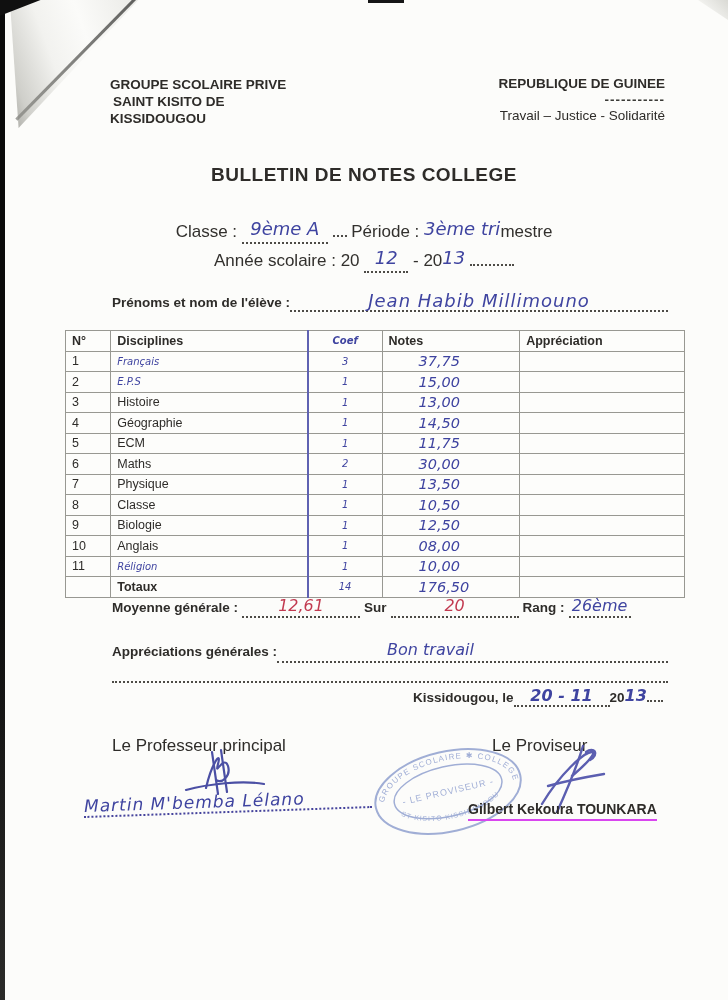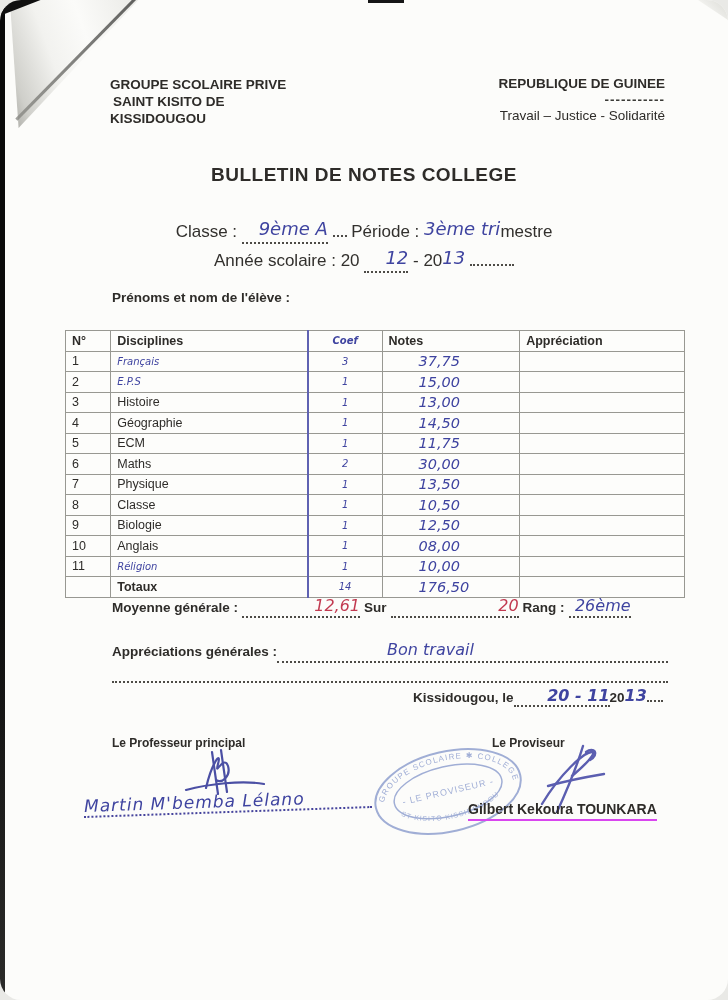--- a/index.html
+++ b/index.html
@@ -1,38 +1,38 @@
 <!DOCTYPE html>
 <html><head>
 <meta charset="utf-8">
 <style>
   html,body{margin:0;padding:0;background:#e9e9e6;}
   .page{
     position:relative;width:728px;height:1000px;margin:0 auto;
     background:#fcfcfa;overflow:hidden;
-    font-family:"Liberation Sans",sans-serif;color:#2e2c29;border-radius:21px;
+    font-family:"Liberation Sans",sans-serif;color:#2e2c29;
   }
   
   .left-strip{position:absolute;left:0;top:0;width:5px;height:100%;background:linear-gradient(#0a0a0a 0 55%,#2b2b29);}
   .corner-dark{position:absolute;left:0;top:0;width:150px;height:132px;
     clip-path:polygon(0 0,27% 0,0 12%);background:#101010;}
   .fold-light{position:absolute;left:4px;top:0;width:146px;height:128px;
     clip-path:polygon(4% 0,92% 0,10% 100%);
     background:linear-gradient(250deg,#e7e7e3 0%,#fbfbf9 40%,#f2f2ef 62%,#cfcfca 85%,#9a9a94 100%);}
   .fold-edge{position:absolute;left:138px;top:-2px;width:172px;height:3px;background:linear-gradient(90deg,#3c3c3a,#8b8b86);
     transform:rotate(134.5deg);transform-origin:0 0;opacity:.8;}
   .top-sliver{position:absolute;left:368px;top:0;width:36px;height:3px;background:#161616;}
   .tr-curl{position:absolute;right:0;top:0;width:30px;height:20px;
     clip-path:polygon(100% 0,0 0,100% 100%);background:linear-gradient(225deg,#d9d9d4,#f6f6f3 70%);}
   
   .b{font-weight:bold;}
   .hw{font-family:"DejaVu Sans",sans-serif;font-style:italic;color:#3f44a0;}
   .hw-red{font-family:"DejaVu Sans",sans-serif;font-style:italic;color:#c23a50;}
   .abs{position:absolute;}
-  .leader{display:inline-block;border-bottom:2px dotted #4d4b46;text-align:right;vertical-align:baseline;}
+  .leader{display:inline-block;border-bottom:2px dotted #4d4b46;text-align:center;vertical-align:baseline;}
   
   .school{left:110px;top:76px;font-size:13.5px;font-weight:bold;line-height:17px;}
   .republic{left:455px;top:76px;width:210px;text-align:right;font-size:13.5px;line-height:16px;}
   .republic .divider{letter-spacing:1px;color:#3a3a36;font-weight:bold;}
   .doc-title{left:0;top:164px;width:100%;text-align:center;font-size:19px;font-weight:bold;letter-spacing:.5px;box-sizing:border-box;}
   .line-center{left:0;width:100%;text-align:center;font-size:17px;color:#32302d;}
   .hwval{font-size:18px;position:relative;top:-2px;}
   
   .student{left:112px;top:290px;width:556px;display:flex;align-items:baseline;font-size:13.5px;}
   .student .leader{flex:1;height:20px;}
@@ -50,21 +50,21 @@
   
   .moyenne{left:112px;top:597px;width:556px;display:flex;align-items:baseline;font-size:13.5px;gap:4px;}
   .moyenne .leader{height:19px;}
   .apprec{left:112px;top:641px;width:556px;display:flex;align-items:baseline;font-size:13.5px;}
   .apprec .leader{flex:1;height:20px;text-align:left;padding-left:110px;}
   .dotrow{left:112px;top:669px;width:556px;height:12px;border-bottom:2px dotted #4d4b46;}
   .hw-mid{font-size:16px;position:relative;top:-1px;}
   
   .dateline{left:365px;top:682px;display:flex;align-items:baseline;font-size:13.5px;font-weight:bold;margin-left:48px;}
   .dateline .leader{height:18px;}
-  .sig-title{font-size:12px;font-weight:bold;}
+  .sig-title{font-size:17px;font-weight:normal;}
   .prof-name{left:84px;top:791px;width:288px;font-size:17px;letter-spacing:1px;border-bottom:2px dotted #45439c;transform:rotate(-2deg);}
   .prov-name{left:468px;top:801px;font-size:14px;font-weight:bold;border-bottom:2px solid #d946ef;padding-bottom:2px;}
   .stamp{left:360px;top:736px;transform:rotate(-13deg);opacity:.8;}
   svg{display:block;}
 </style>
 </head>
 <body>
 
 <div class="page">
 
@@ -98,20 +98,21 @@
 
   <div class="abs line-center" style="top:249px">
     <span>Année scolaire : 20</span>
     <span class="leader" style="min-width:44px"><span class="hw hwval">12</span></span>
     <span>- 20</span><span class="hw hwval">13</span>
     <span class="leader" style="min-width:44px"></span>
   </div>
 
   <div class="abs student">
     <span class="b" style="white-space:nowrap">Prénoms et nom de l'élève :</span>
+    <span class="leader"><span class="hw hw-name">Jean Habib Millimouno</span></span>
   </div>
 
   <div class="abs marks">
     <table>
       <colgroup>
           <col class="c-no">
           <col class="c-disc">
           <col class="c-coef">
           <col class="c-notes">
           <col class="c-app">

